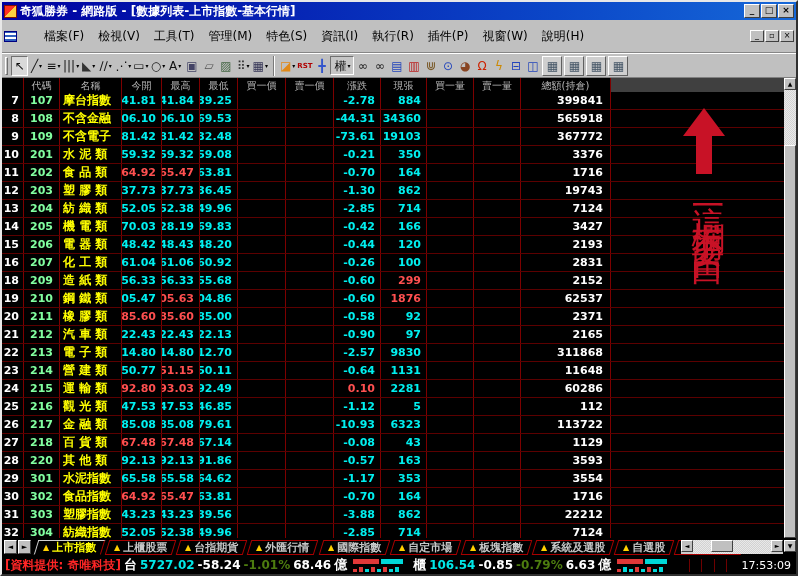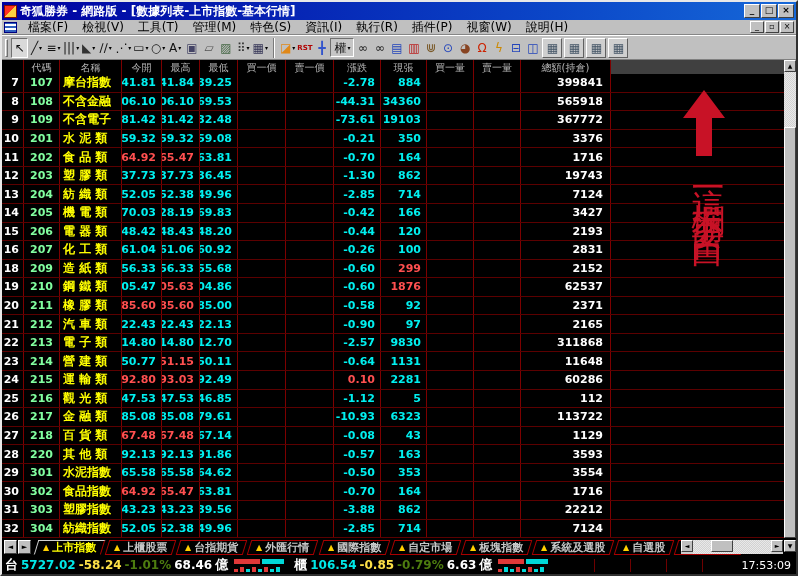--- a/index.html
+++ b/index.html
@@ -6,21 +6,21 @@
   html,body{width:798px;height:576px;overflow:hidden;background:#404040}
   body{font-family:"DejaVu Sans","Liberation Sans",sans-serif}
   .window{width:798px;height:576px;display:flex;flex-direction:column;background:#c0c0c0;border:2px solid;border-color:#e8e8e8 #303030 #303030 #e8e8e8}
   
   .titlebar{height:18px;flex:0 0 18px;background:linear-gradient(90deg,#0000a0,#0b47c8 70%,#1668d8);display:flex;align-items:center;padding:0 2px;gap:3px}
   .app-icon{width:13px;height:13px;background:linear-gradient(135deg,#ff3020 50%,#ffd040 50%);border:1px solid #801000;flex:0 0 13px}
   .title-text{color:#fff;font-size:12px;font-weight:bold;white-space:nowrap;flex:1;letter-spacing:0;line-height:16px}
   .winbtns{display:flex;gap:1px}
   .wbtn{width:16px;height:14px;background:#c0c0c0;border:1px solid;border-color:#fff #404040 #404040 #fff;font-size:9px;line-height:11px;text-align:center;color:#000;font-weight:bold}
   
-  .menubar{height:15px;flex:0 0 15px;display:flex;align-items:center;background:#c0c0c0;border-bottom:1px solid #868686;padding:4px 2px;gap:0}
+  .menubar{height:15px;flex:0 0 15px;display:flex;align-items:center;background:#c0c0c0;border-bottom:1px solid #868686;padding:16px 2px;gap:16px}
   .child-icon{width:13px;height:11px;background:#fff;border:1px solid #000080;margin-right:4px;background:repeating-linear-gradient(0deg,#3060c0 0 2px,#fff 2px 4px)}
   .menu-item{font-size:12px;color:#000;padding:0 7px;white-space:nowrap;line-height:14px}
   .mdibtns{margin-left:auto;display:flex;gap:1px}
   .mbtn{width:14px;height:12px;background:#c0c0c0;border:1px solid;border-color:#fff #404040 #404040 #fff;font-size:8px;line-height:10px;text-align:center}
   
   .toolbar{height:25px;flex:0 0 25px;background:#c0c0c0;border-top:1px solid #fff;border-bottom:1px solid #808080;display:flex;align-items:center;padding:0 2px}
   .grip{width:3px;height:18px;border:1px solid;border-color:#fff #707070 #707070 #fff;margin:0 3px 0 1px}
   .tbtn{height:20px;min-width:17px;display:flex;align-items:center;justify-content:center;padding:0 1px;color:#101010}
   .tbtn .glyph{font-size:12px;line-height:18px}
   .tbtn .glyph.small{font-size:7px;font-weight:bold;color:#b00000}
@@ -69,21 +69,21 @@
   .hscroll{position:absolute;right:13px;top:2px;width:102px;height:14px;background:#cdcdcd;display:flex}
   .hs-track{flex:1;background:repeating-conic-gradient(#e9e9e9 0 25%,#d2d2d2 0 50%) 0 0/2px 2px;position:relative}
   .hs-thumb{position:absolute;left:18px;top:0;width:22px;height:12px;background:#c0c0c0;border:1px solid;border-color:#fff #404040 #404040 #fff}
   .hscroll .sbtn{height:12px;width:12px;flex:0 0 12px}
   .corner{position:absolute;right:0;top:2px;width:12px;height:14px}
   .corner .sbtn{width:12px}
   
   .statusbar{height:18px;flex:0 0 18px;background:#000;display:flex;align-items:center;padding:0 3px;gap:3px;font-weight:bold;font-size:12px;white-space:nowrap}
   .provider{color:#ff2626;font-size:12px;letter-spacing:0}
   .mkt-label{color:#fff;font-size:13px}
-  .idx{color:#00e8e8}.chg{color:#fde047}.pct{color:#4d7c0f}.amt{color:#fff}
+  .idx{color:#00e8e8}.chg{color:#ffffff}.pct{color:#4d7c0f}.amt{color:#fff}
   .widget{width:54px;height:13px;display:flex;flex-direction:column;justify-content:space-between;margin:0 3px}
   .w-top{display:flex;gap:2px;height:5px}
   .w-block{height:5px}
   .w-top .w-block:first-child{width:26px}
   .w-top .w-block:last-child{width:22px}
   .w-bars{display:flex;gap:2px;align-items:flex-end;height:6px}
   .w-bar{width:4px}
   .wr{background:#e03838}.wc{background:#00d8d8}
   .fill{flex:1;display:flex;justify-content:space-evenly;align-self:stretch;align-items:center}
   .ssep{width:1px;height:13px;background:#6e0000}
@@ -601,21 +601,21 @@
         </div>
         <div class="row">
           <div class="cell c0 rownum">29</div>
           <div class="cell c1 code">301</div>
           <div class="cell c2 name">水泥指數</div>
           <div class="cell c3 num cyan">265.58</div>
           <div class="cell c4 num cyan">265.58</div>
           <div class="cell c5 num cyan">264.62</div>
           <div class="cell c6"></div>
           <div class="cell c7"></div>
-          <div class="cell c8 num cyan">-0.50</div>
+          <div class="cell c8 num cyan">-1.17</div>
           <div class="cell c9 num cyan">353</div>
           <div class="cell c10"></div>
           <div class="cell c11"></div>
           <div class="cell c12 num total">3554</div>
           <div class="cell c13"></div>
         </div>
         <div class="row">
           <div class="cell c0 rownum">30</div>
           <div class="cell c1 code">302</div>
           <div class="cell c2 name">食品指數</div>
@@ -751,20 +751,21 @@
         <div class="hs-thumb"></div>
       </div>
       <div class="sbtn">►</div>
     </div>
     <div class="corner">
       <div class="sbtn">▼</div>
     </div>
   </div>
 
   <div class="statusbar">
+    <span class="provider">[資料提供: 奇唯科技]</span>
     <span class="mkt-label">台</span>
     <span class="idx">5727.02</span>
     <span class="chg">-58.24</span>
     <span class="pct">-1.01%</span>
     <span class="amt">68.46</span>
     <span class="mkt-label">億</span>
     <span class="widget" id="widget1">
         <div class="w-top">
           <span class="w-block wr"></span>
           <span class="w-block wc"></span>

